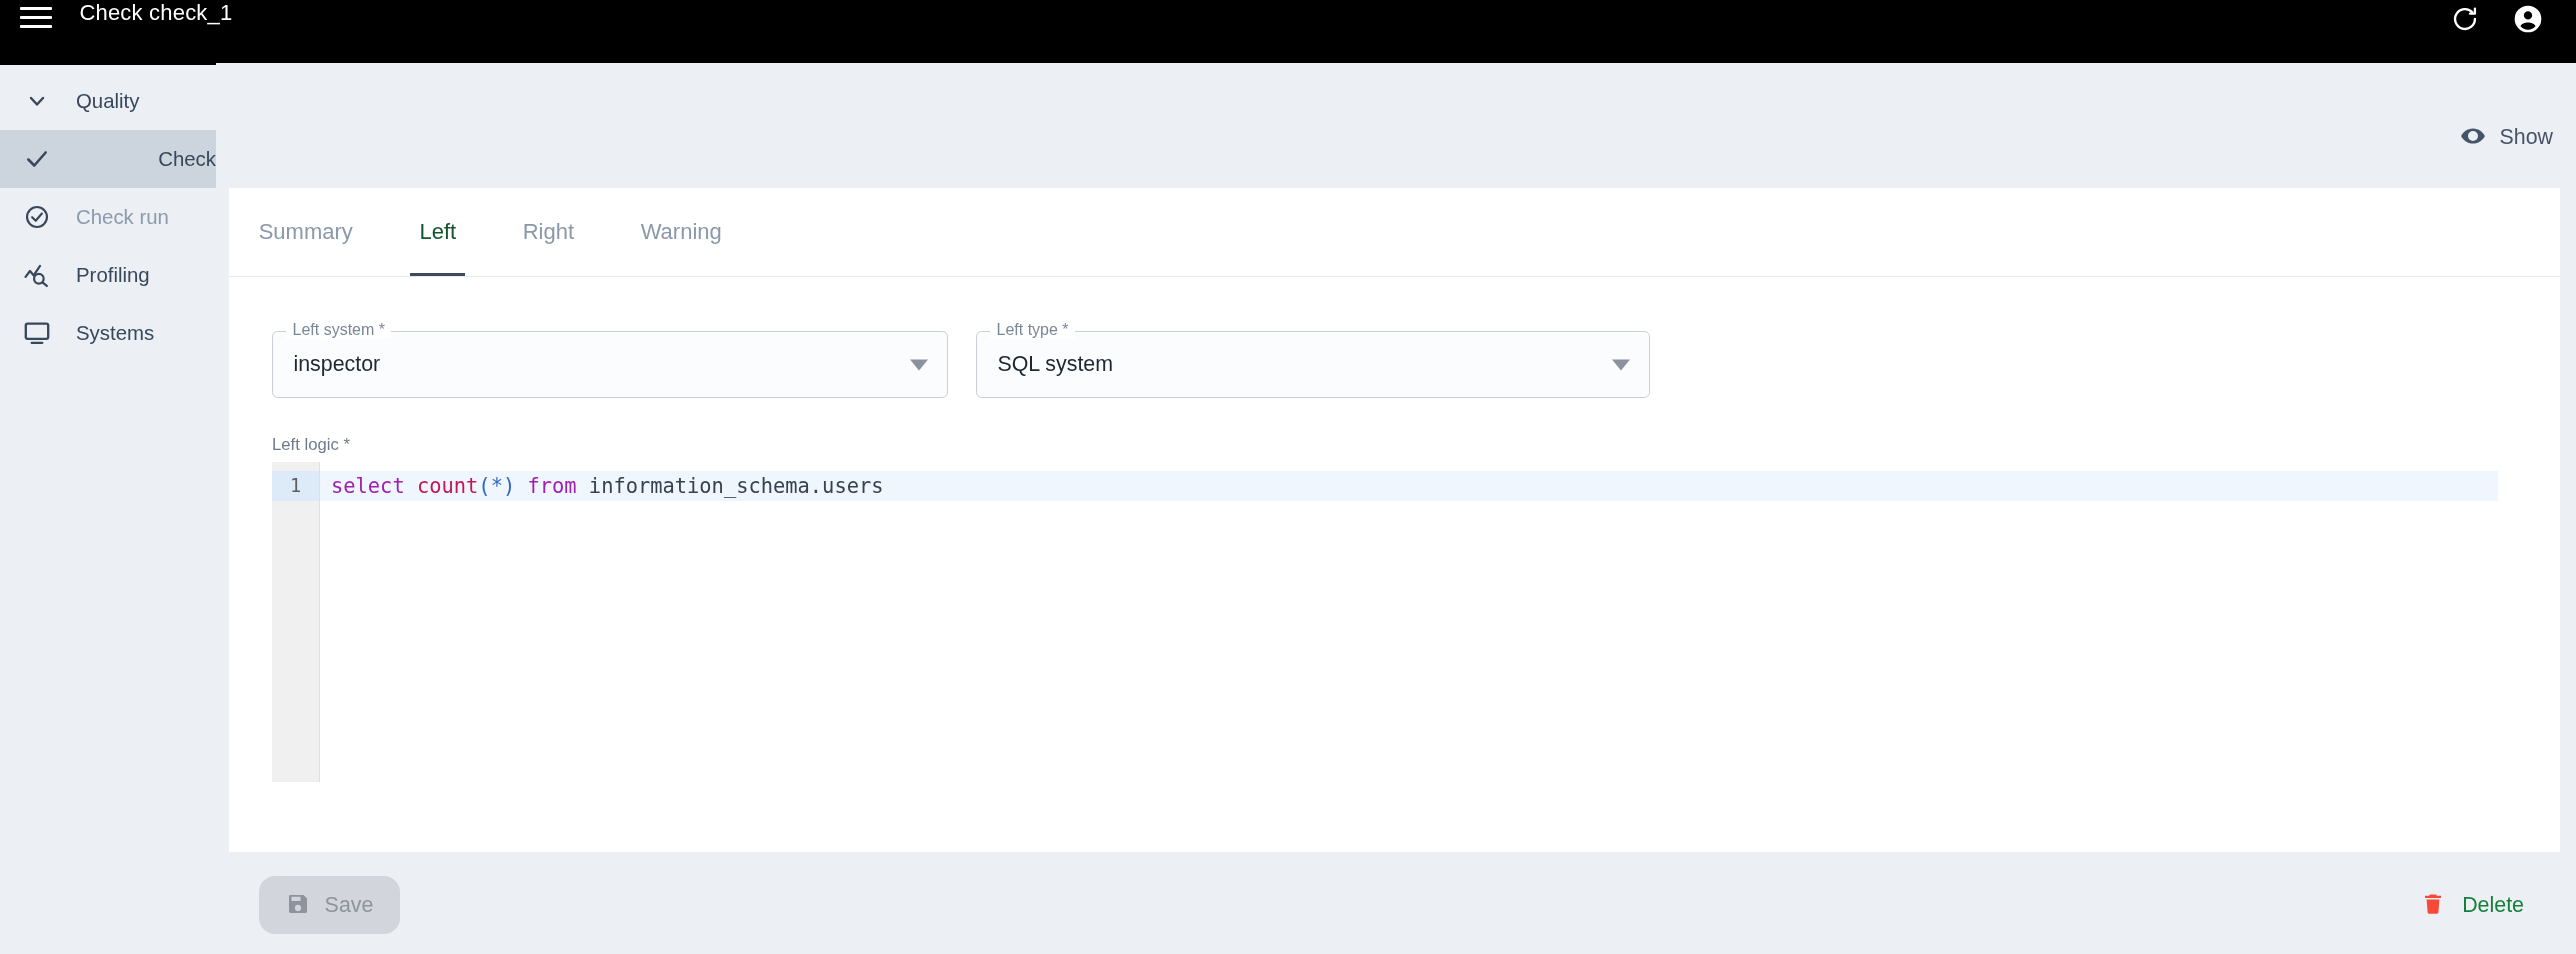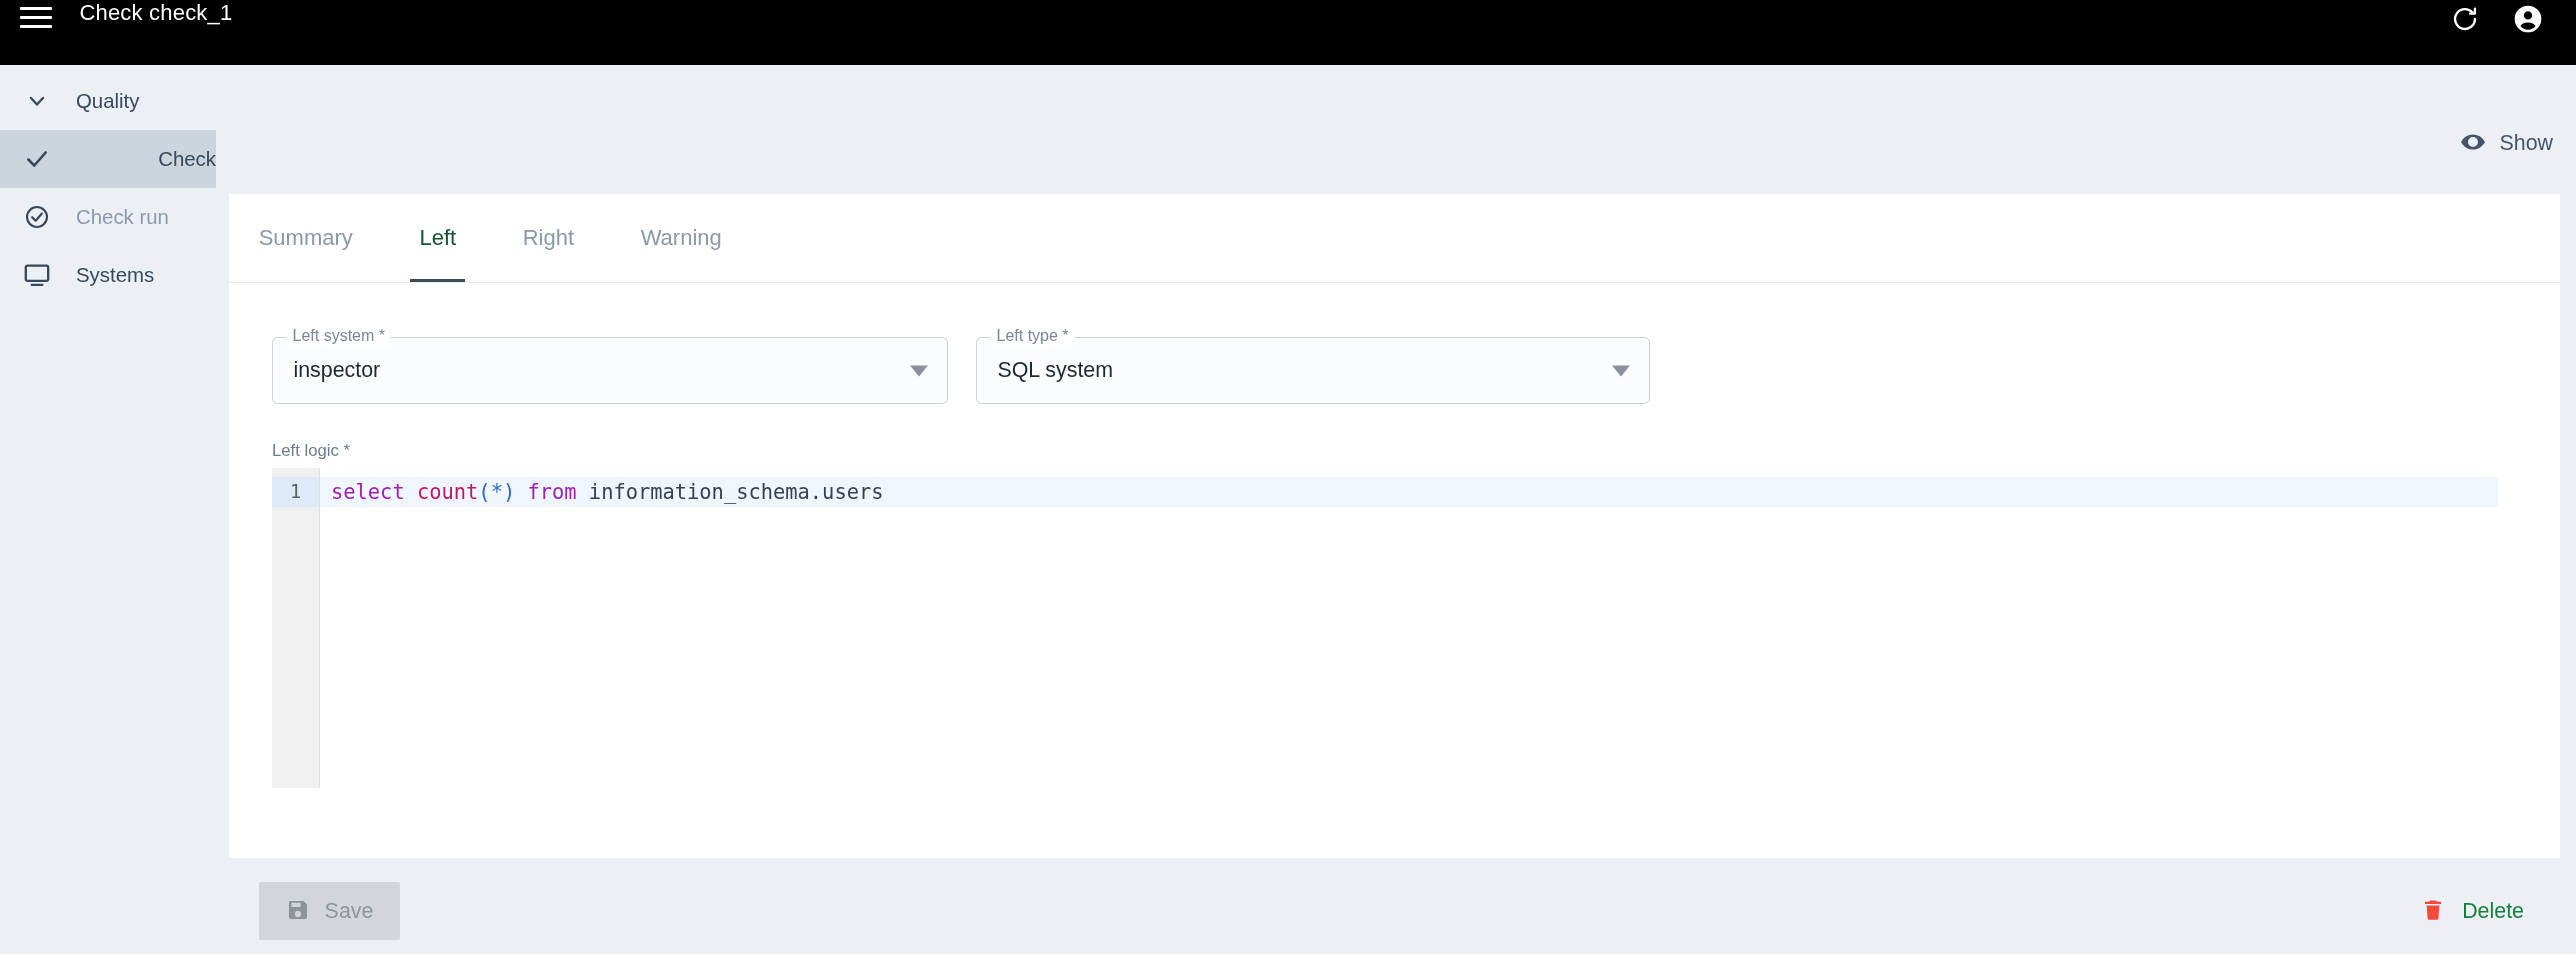--- a/index.html
+++ b/index.html
@@ -32,21 +32,21 @@
     display:flex; align-items:center; height:58px; padding-left:18.6px; cursor:pointer;
     color:#37485c; font-size:20.4px;
   }
   .nav-item .ic { width:37px; min-width:37px; display:flex; align-items:center; justify-content:center; margin-right:20.4px; }
   .nav-item.active { background:#ccd4de;justify-content:space-between; }
   .nav-item.muted { color:#8d9aab; }
   .nav-item.muted .ic svg { stroke:#37485c; }
   .nav-label { white-space:nowrap; }
 
   
-  .main { position:absolute; left:216px; top:69px; width:2360px; height:717px; background:#eceff4; }
+  .main { position:absolute; left:216px; top:63px; width:2360px; height:717px; background:#eceff4; }
 
   .show-row { position:absolute; right:23px; top:60px; display:flex; align-items:center; gap:13px; cursor:pointer; }
   .show-label { color:#465468; font-size:21.4px; }
 
   .card {
     position:absolute; left:13px; top:125px; width:2331px; height:664px;
     background:#ffffff;
   }
   .tabs { display:flex; align-items:flex-end; height:89px; padding-left:20.4px; border-bottom:0.9px solid #e6e9ee; }
   .tab {
@@ -98,21 +98,21 @@
   .tk-kw  { color:#a020b0; }
   .tk-fn  { color:#c2185b; }
   .tk-par { color:#3166c4; }
   .tk-op  { color:#3166c4; }
   .tk-id  { color:#374151; }
 
   
   .footer { position:absolute; left:13px; top:813px; width:2331px; height:65px; }
   .save-btn {
     position:absolute; left:30px; top:0; height:58px; min-width:141px;
-    background:#d2d6dc; border:none; border-radius:2px; display:flex; align-items:center;
+    background:#d2d6dc; border:none; border-radius:16px; display:flex; align-items:center;
     justify-content:center; gap:15px; padding:0 24px; cursor:default;
   }
   .save-btn .lbl { font-size:21.4px; color:#8f949c; }
   .delete-btn {
     position:absolute; right:23px; top:0; height:58px; display:flex; align-items:center;
     gap:16.7px; padding:0 13px; background:transparent; border:none; cursor:pointer;
   }
   .delete-btn .lbl { font-size:21.4px; color:#15803d; }
 </style>
 </head>
@@ -165,20 +165,30 @@
     <div class="nav-item muted">
       <span class="ic">
         <svg width="26" height="26" viewBox="0 0 24 24" fill="none" stroke="#37485c" stroke-width="2" stroke-linecap="round" stroke-linejoin="round" aria-hidden="true">
           <circle cx="12" cy="12" r="9.2"></circle>
           <polyline points="7.5 12.2 10.8 15.5 16.5 8.8"></polyline>
         </svg>
       </span>
       <span class="nav-label">Check run</span>
     </div>
 
+    <div class="nav-item">
+      <span class="ic">
+        <svg width="28" height="28" viewBox="0 0 24 24" fill="none" stroke="#37485c" stroke-width="1.9" stroke-linecap="round" stroke-linejoin="round" aria-hidden="true">
+          <polyline points="2.2 13.6 6 8.6 9.2 12.4 14.6 4.2"></polyline>
+          <circle cx="13.6" cy="15.2" r="4.1"></circle>
+          <line x1="16.7" y1="18.3" x2="20.4" y2="21.4"></line>
+        </svg>
+      </span>
+      <span class="nav-label">Profiling</span>
+    </div>
 
     <div class="nav-item">
       <span class="ic">
         <svg width="28" height="28" viewBox="0 0 24 24" fill="none" stroke="#37485c" stroke-width="2" stroke-linecap="round" stroke-linejoin="round" aria-hidden="true">
           <rect x="2.4" y="4" width="19.2" height="13" rx="1.6"></rect>
           <line x1="7.5" y1="20.4" x2="16.5" y2="20.4"></line>
         </svg>
       </span>
       <span class="nav-label">Systems</span>
     </div>

